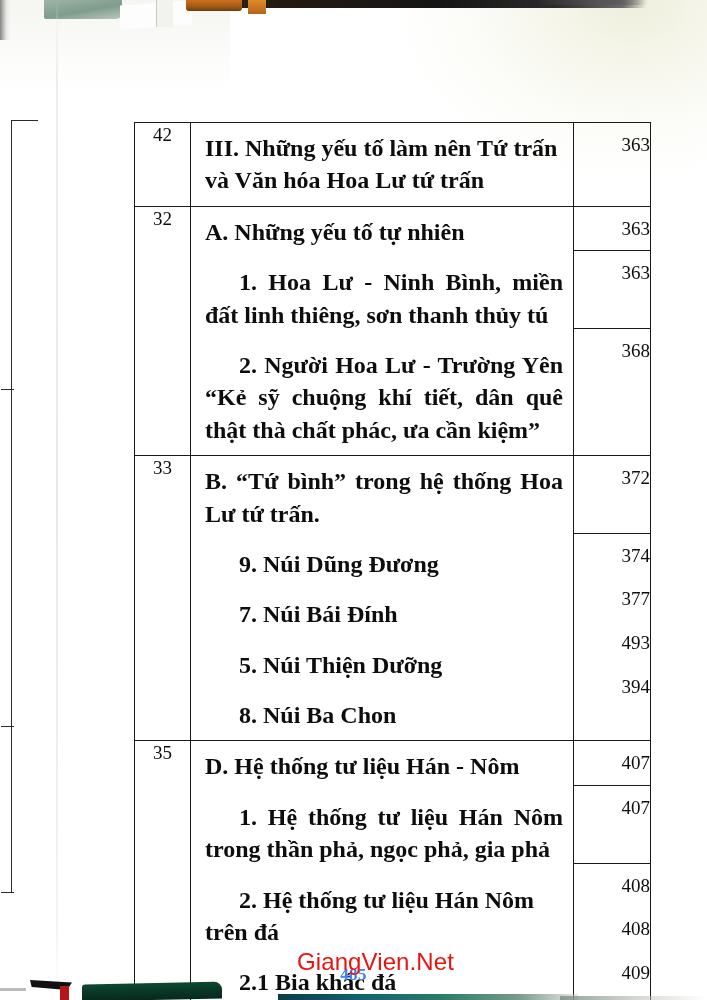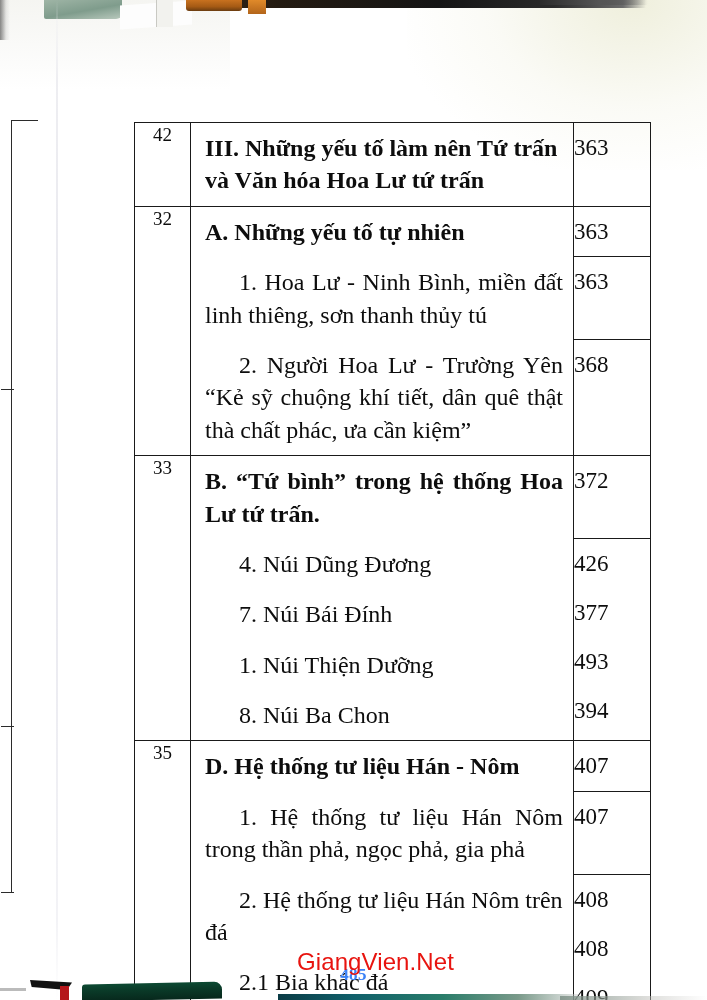--- a/index.html
+++ b/index.html
@@ -205,29 +205,30 @@
     padding: 9px 10px 9px 14px;
     text-align: justify;
     text-justify: inter-word;
     hyphens: none;
   }
   .entry.bold {
     font-weight: bold;
   }
   .entry.indent {
     text-indent: 34px;
+    font-weight: bold;
   }
   .entry.nojust {
     text-align: left;
   }
 
   .pagecell {
-    font-size: 23px;
+    font-size: 19px;
     line-height: 1.35;
-    text-align: left;
+    text-align: right;
     padding: 9px 0 9px 0;
   }
   .pagecell + .pagecell {
     border-top: 1.7px solid #1a1a1a;
   }
   .pagecell.noline + .pagecell.noline {
     border-top: 0;
   }
 
   
@@ -308,28 +309,28 @@
           <div class="pagecell">363</div>
           <div class="pagecell" style="padding-bottom:42px">363</div>
           <div class="pagecell" style="padding-bottom:44px">368</div>
         </td>
       </tr>
 
       <tr class="section">
         <td class="num">33</td>
         <td class="body">
           <div class="entry bold">B. “Tứ bình” trong hệ thống Hoa Lư tứ trấn.</div>
-          <div class="entry indent nojust">4. Núi Dũng Đương</div>
+          <div class="entry indent nojust">9. Núi Dũng Đương</div>
           <div class="entry indent nojust">7. Núi Bái Đính</div>
-          <div class="entry indent nojust">1. Núi Thiện Dưỡng</div>
+          <div class="entry indent nojust">5. Núi Thiện Dưỡng</div>
           <div class="entry indent nojust">8. Núi Ba Chon</div>
         </td>
         <td class="pages">
           <div class="pagecell" style="padding-bottom:42px">372</div>
-          <div class="pagecell noline">426</div>
+          <div class="pagecell noline">374</div>
           <div class="pagecell noline">377</div>
           <div class="pagecell noline">493</div>
           <div class="pagecell noline">394</div>
         </td>
       </tr>
 
 
       <tr class="section">
         <td class="num">35</td>
         <td class="body">

